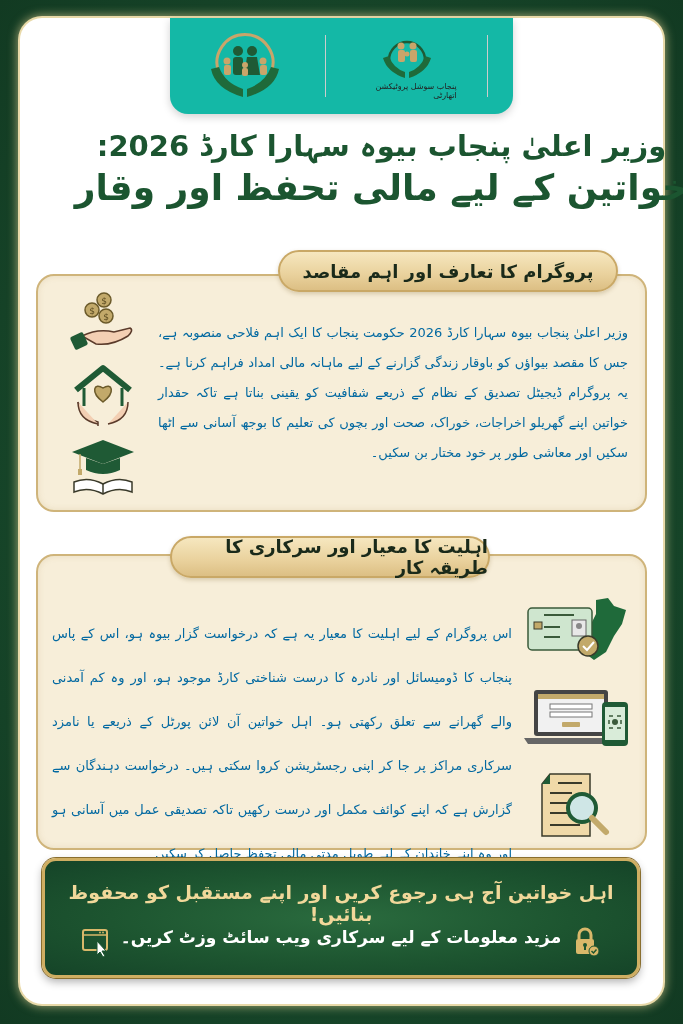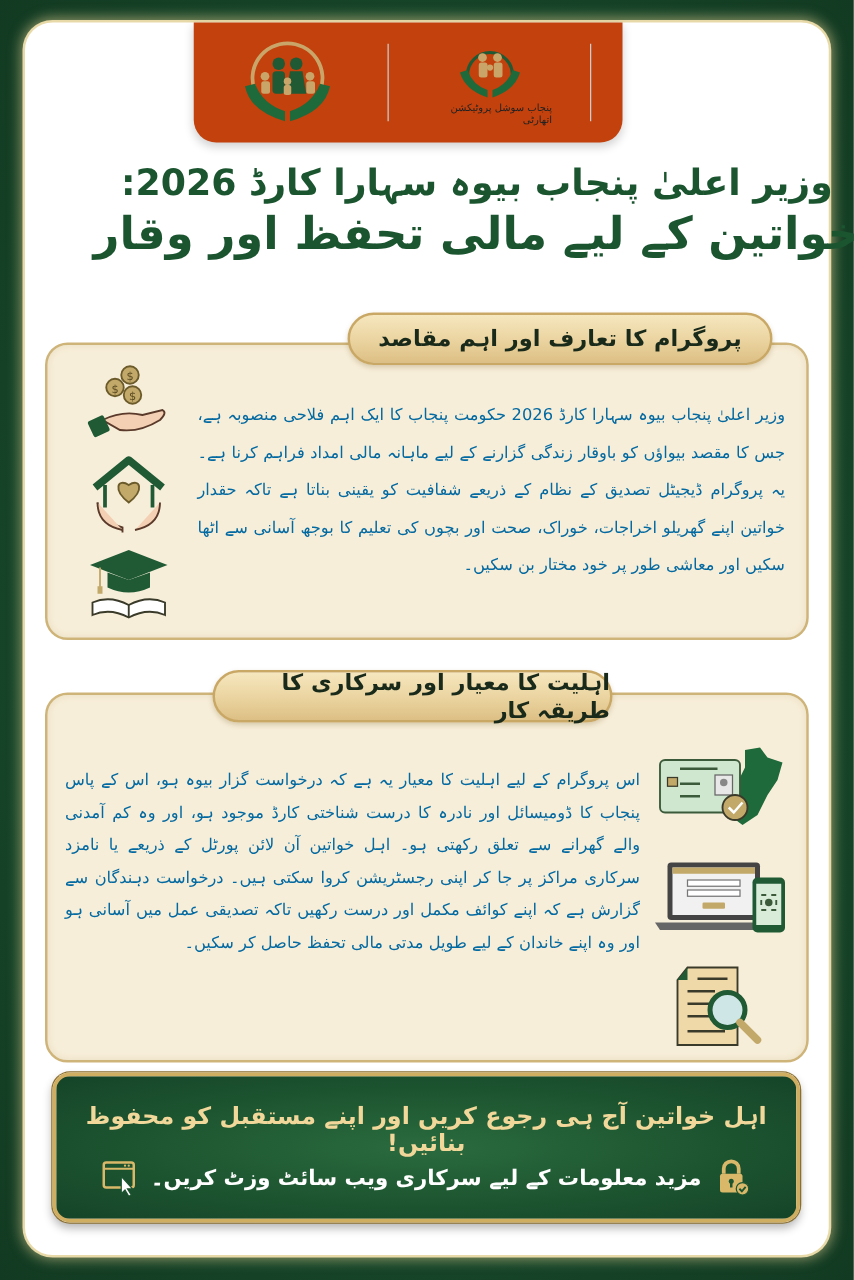--- a/index.html
+++ b/index.html
@@ -9,22 +9,22 @@
     font-family: "DejaVu Sans", sans-serif;
     position: relative;
   }
   .card {
     position: absolute; left: 20px; top: 18px; width: 643px; height: 986px;
     background: #ffffff;
     border-radius: 22px;
     box-shadow: 0 0 0 2px #e8d9a8, 0 0 10px 3px rgba(230,210,150,0.6);
   }
   .logos {
-    position: absolute; left: 135px; top: 0px; width: 343px; height: 96px;
-    background: #c2410c; border-radius: 0 0 18px 18px;
+    position: absolute; left: 150px; top: 0px; width: 343px; height: 96px;
+    background: #14b8a6; border-radius: 0 0 18px 18px;
     box-shadow: 0 3px 8px rgba(0,0,0,0.18);
     display: flex; align-items: center; justify-content: space-around;
     padding: 0 10px;
   }
   .logo { display: flex; flex-direction: column; align-items: center; width: 100px; }
   .logo svg { display: block; }
   .logo-caption { font-size: 8px; color: #222; margin-top: 2px; direction: rtl; font-family: "DejaVu Sans", sans-serif; }
   .logo-sep { width: 1px; height: 62px; background: #ccc; }
   .title {
     position: absolute; left: 0; top: 106px; width: 643px; text-align: center;
@@ -55,38 +55,38 @@
     box-shadow: 0 2px 4px rgba(120,90,30,0.25);
   }
   .banner1 { left: 258px; top: 232px; width: 340px; font-size: 18px; }
   .banner2 { left: 150px; top: 518px; width: 320px; font-size: 18px; }
   .body-text {
     position: absolute; direction: rtl; text-align: justify; text-align-last: right;
     color: #0369a1; font-size: 13px; line-height: 30px;
     font-family: "DejaVu Sans", sans-serif;
   }
   .panel1 .body-text { left: 120px; top: 42px; width: 470px; }
-  .panel2 .body-text { left: 14px; top: 56px; width: 460px; line-height: 26px; }
+  .panel2 .body-text { left: 14px; top: 56px; width: 460px; line-height: 44px; }
   .icon-col { position: absolute; display: flex; flex-direction: column; align-items: center; }
   .panel1 .icon-col { left: 20px; top: 16px; width: 90px; gap: 8px; }
   .panel2 .icon-col { left: 480px; top: 40px; width: 120px; gap: 20px; }
 
   .cta {
     position: absolute; left: 22px; top: 840px; width: 598px; height: 120px;
     background: radial-gradient(ellipse at center, #2a6b3e 0%, #1d5530 55%, #154428 100%);
     border: 3px solid #cfae62;
     border-radius: 14px;
     box-shadow: 0 0 0 1px #8a6f30, 0 4px 8px rgba(0,0,0,0.3);
     direction: rtl; text-align: center;
     font-family: "DejaVu Sans", sans-serif;
     font-weight: bold;
   }
   .cta .line1 { position: absolute; left: 0; top: 20px; width: 100%; font-size: 19px; color: #f1d89a; }
   .cta .line2 { position: absolute; left: 0; top: 66px; width: 100%; font-size: 17px; color: #ffffff;
-    display: flex; justify-content: center; align-items: center; gap: 10px; }
+    display: flex; justify-content: center; gap: 10px; }
   .cta .line2 .txt { direction: rtl; }
 </style>
 </head>
 <body>
 
 <div class="card">
 
   <div class="logos">
     <div class="logo">
       <svg width="80" height="70" viewBox="0 0 80 70">

